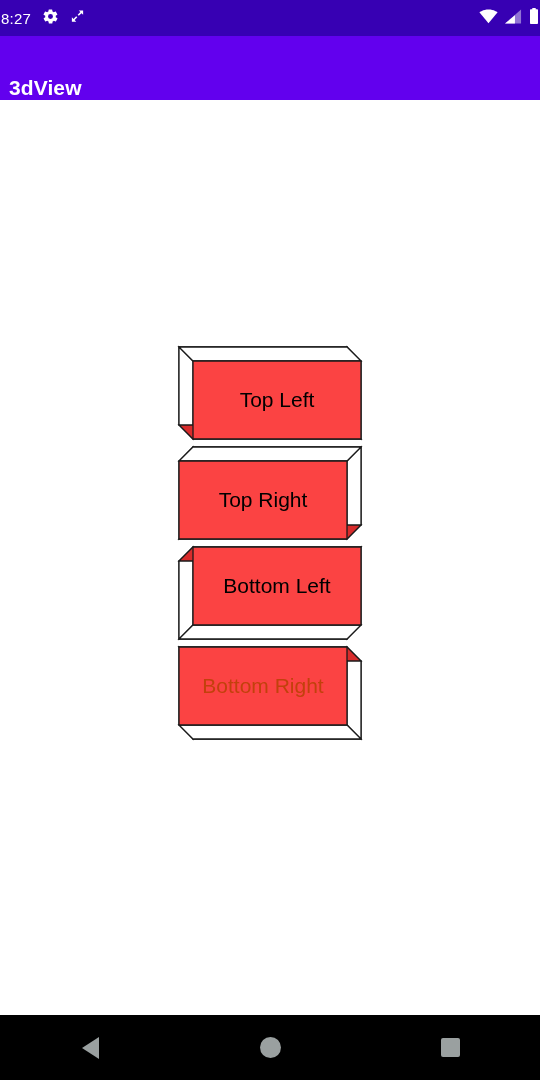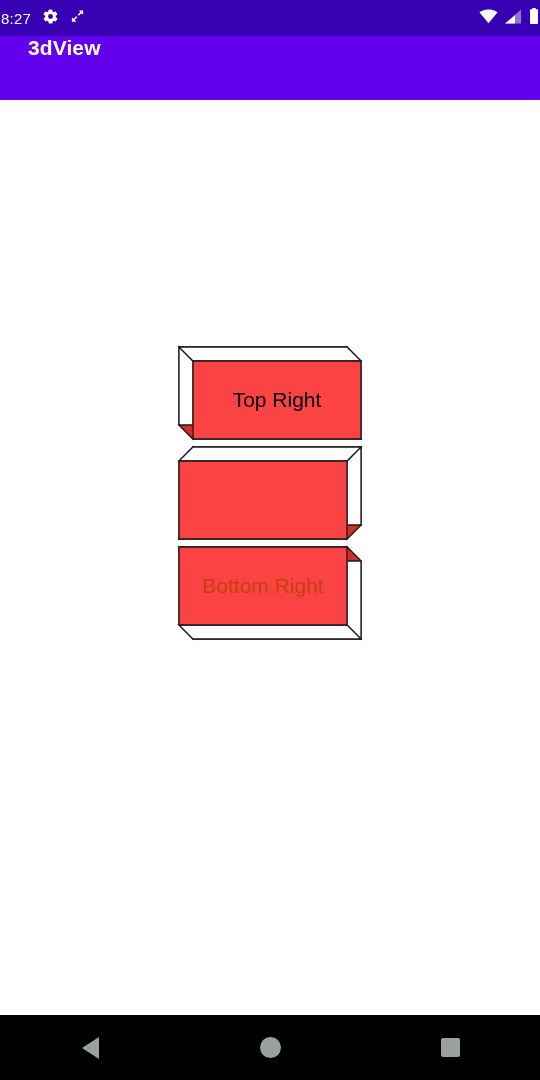--- a/index.html
+++ b/index.html
@@ -26,22 +26,22 @@
   }
   .status-left { display:flex; align-items:center; gap:11px; }
   .status-time { font-size:15px; font-weight:400; letter-spacing:.2px; line-height:1; }
   .status-right { margin-left:auto; display:flex; align-items:center; gap:7px; }
   .sb-icon { display:block; }
 
   
   .app-bar {
     height:64px; flex:0 0 64px;
     background:#6200ee;
-    display:flex; align-items:flex-start;
-    padding:0 28px;
+    display:flex; align-items:flex-end;
+    padding:0 9px;
   }
   .app-title {
     color:#ffffff; font-size:21px; font-weight:bold; letter-spacing:.1px;
   }
 
   
   .content {
     position:relative; flex:1 1 auto; background:#ffffff;
   }
   .btn-stack {
@@ -142,36 +142,50 @@
         <svg width="220" height="100" viewBox="0 0 220 100">
           <g class="g-tl">
               <polygon points="19.00,4.00 187.00,4.00 187.00,82.00 19.00,82.00" fill="#ffffff" stroke="#1a1a1a" stroke-width="1.3" stroke-linejoin="miter"></polygon>
               <polygon points="19.00,4.00 33.00,18.00 33.00,96.00 19.00,82.00" fill="#ffffff" stroke="#1a1a1a" stroke-width="1.3" stroke-linejoin="miter"></polygon>
               <polygon points="187.00,4.00 201.00,18.00 201.00,96.00 187.00,82.00" fill="#d82c2c" stroke="#1a1a1a" stroke-width="1.3" stroke-linejoin="miter"></polygon>
               <polygon points="19.00,4.00 187.00,4.00 201.00,18.00 33.00,18.00" fill="#ffffff" stroke="#1a1a1a" stroke-width="1.3" stroke-linejoin="miter"></polygon>
               <polygon points="19.00,82.00 187.00,82.00 201.00,96.00 33.00,96.00" fill="#d82c2c" stroke="#1a1a1a" stroke-width="1.3" stroke-linejoin="miter"></polygon>
               <polygon points="33.00,18.00 201.00,18.00 201.00,96.00 33.00,96.00" fill="#fb4343" stroke="#1a1a1a" stroke-width="1.3" stroke-linejoin="miter"></polygon>
             </g>
         </svg>
-        <span class="face-label" style="left: 33px; top: 18px; width: 168px; height: 78px; color: rgb(0, 0, 0);">Top Right</span>
+        <span class="face-label" style="left: 33px; top: 18px; width: 168px; height: 78px; color: rgb(0, 0, 0);">Top Left</span>
       </div>
 
       <div class="btn3d">
         <svg width="220" height="100" viewBox="0 0 220 100">
           <g class="g-tr">
               <polygon points="33.00,4.00 201.00,4.00 201.00,82.00 33.00,82.00" fill="#ffffff" stroke="#1a1a1a" stroke-width="1.3" stroke-linejoin="miter"></polygon>
               <polygon points="33.00,4.00 19.00,18.00 19.00,96.00 33.00,82.00" fill="#d82c2c" stroke="#1a1a1a" stroke-width="1.3" stroke-linejoin="miter"></polygon>
               <polygon points="201.00,4.00 187.00,18.00 187.00,96.00 201.00,82.00" fill="#ffffff" stroke="#1a1a1a" stroke-width="1.3" stroke-linejoin="miter"></polygon>
               <polygon points="33.00,4.00 201.00,4.00 187.00,18.00 19.00,18.00" fill="#ffffff" stroke="#1a1a1a" stroke-width="1.3" stroke-linejoin="miter"></polygon>
               <polygon points="33.00,82.00 201.00,82.00 187.00,96.00 19.00,96.00" fill="#d82c2c" stroke="#1a1a1a" stroke-width="1.3" stroke-linejoin="miter"></polygon>
               <polygon points="19.00,18.00 187.00,18.00 187.00,96.00 19.00,96.00" fill="#fb4343" stroke="#1a1a1a" stroke-width="1.3" stroke-linejoin="miter"></polygon>
             </g>
         </svg>
-      </div>
-
+        <span class="face-label" style="left: 19px; top: 18px; width: 168px; height: 78px; color: rgb(0, 0, 0);">Top Right</span>
+      </div>
+
+      <div class="btn3d">
+        <svg width="220" height="100" viewBox="0 0 220 100">
+          <g class="g-bl">
+              <polygon points="19.00,18.00 187.00,18.00 187.00,96.00 19.00,96.00" fill="#ffffff" stroke="#1a1a1a" stroke-width="1.3" stroke-linejoin="miter"></polygon>
+              <polygon points="19.00,18.00 33.00,4.00 33.00,82.00 19.00,96.00" fill="#ffffff" stroke="#1a1a1a" stroke-width="1.3" stroke-linejoin="miter"></polygon>
+              <polygon points="187.00,18.00 201.00,4.00 201.00,82.00 187.00,96.00" fill="#d82c2c" stroke="#1a1a1a" stroke-width="1.3" stroke-linejoin="miter"></polygon>
+              <polygon points="19.00,18.00 187.00,18.00 201.00,4.00 33.00,4.00" fill="#d82c2c" stroke="#1a1a1a" stroke-width="1.3" stroke-linejoin="miter"></polygon>
+              <polygon points="19.00,96.00 187.00,96.00 201.00,82.00 33.00,82.00" fill="#ffffff" stroke="#1a1a1a" stroke-width="1.3" stroke-linejoin="miter"></polygon>
+              <polygon points="33.00,4.00 201.00,4.00 201.00,82.00 33.00,82.00" fill="#fb4343" stroke="#1a1a1a" stroke-width="1.3" stroke-linejoin="miter"></polygon>
+            </g>
+        </svg>
+        <span class="face-label" style="left: 33px; top: 4px; width: 168px; height: 78px; color: rgb(0, 0, 0);">Bottom Left</span>
+      </div>
 
       <div class="btn3d">
         <svg width="220" height="100" viewBox="0 0 220 100">
           <g class="g-br">
               <polygon points="33.00,18.00 201.00,18.00 201.00,96.00 33.00,96.00" fill="#ffffff" stroke="#1a1a1a" stroke-width="1.3" stroke-linejoin="miter"></polygon>
               <polygon points="33.00,18.00 19.00,4.00 19.00,82.00 33.00,96.00" fill="#d82c2c" stroke="#1a1a1a" stroke-width="1.3" stroke-linejoin="miter"></polygon>
               <polygon points="201.00,18.00 187.00,4.00 187.00,82.00 201.00,96.00" fill="#ffffff" stroke="#1a1a1a" stroke-width="1.3" stroke-linejoin="miter"></polygon>
               <polygon points="33.00,18.00 201.00,18.00 187.00,4.00 19.00,4.00" fill="#d82c2c" stroke="#1a1a1a" stroke-width="1.3" stroke-linejoin="miter"></polygon>
               <polygon points="33.00,96.00 201.00,96.00 187.00,82.00 19.00,82.00" fill="#ffffff" stroke="#1a1a1a" stroke-width="1.3" stroke-linejoin="miter"></polygon>
               <polygon points="19.00,4.00 187.00,4.00 187.00,82.00 19.00,82.00" fill="#fb4343" stroke="#1a1a1a" stroke-width="1.3" stroke-linejoin="miter"></polygon>

